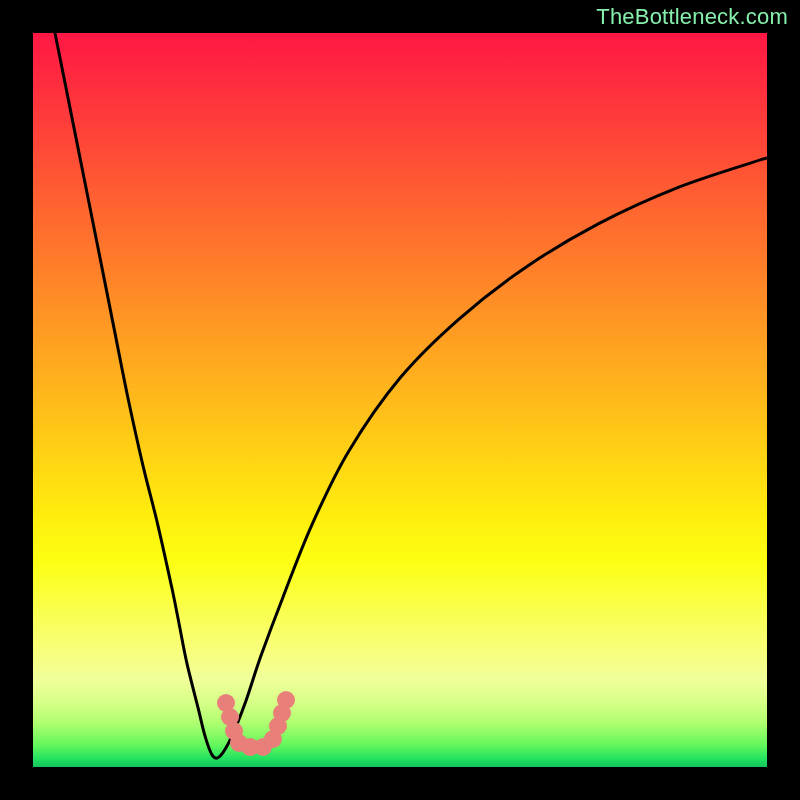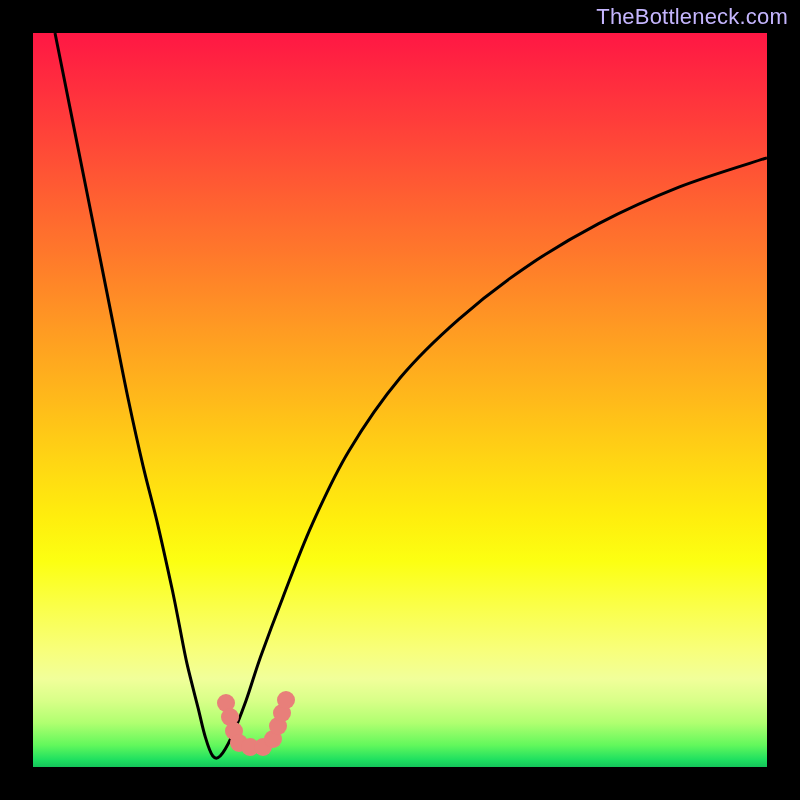--- a/index.html
+++ b/index.html
@@ -48,21 +48,21 @@
       #1fe060 99%,
       #14c45a 100%
     );
   }
   .watermark {
     position: absolute;
     top: 4px;
     right: 12px;
     font-family: Arial, Helvetica, sans-serif;
     font-size: 22px;
-    color: #c4b5fd;
+    color: #86efac;
     font-weight: 500;
     letter-spacing: 0.2px;
   }
   svg.overlay {
     position: absolute;
     top: 33px;
     left: 33px;
     width: 734px;
     height: 734px;
     overflow: visible;

